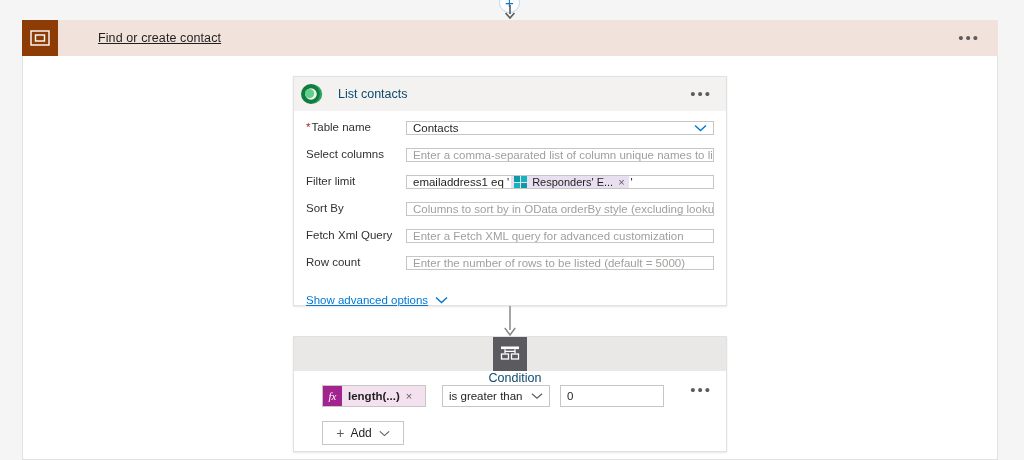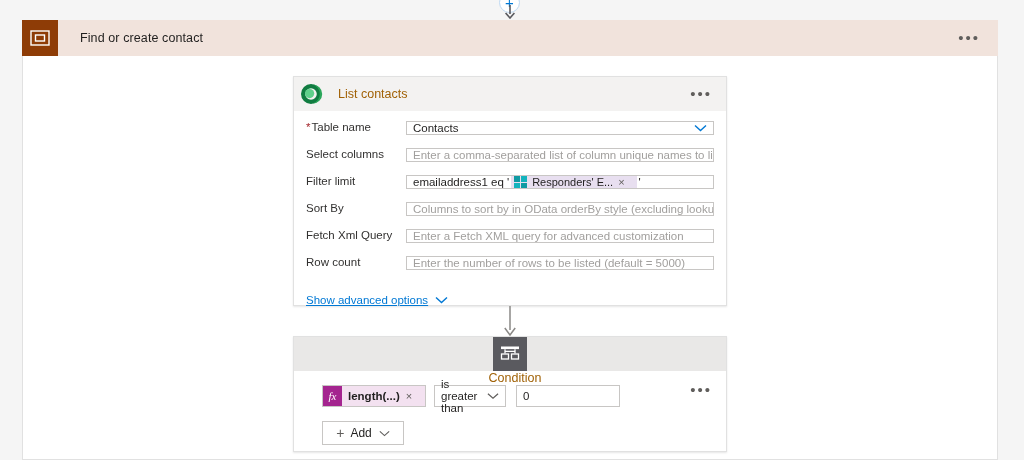--- a/index.html
+++ b/index.html
@@ -87,24 +87,25 @@
     width: 36px;
     height: 36px;
     background: #8e3c06;
     flex: 0 0 36px;
     display: flex;
     align-items: center;
     justify-content: center;
   }
   .scope-icon svg { display:block; }
   .scope-title {
-    margin-left: 22px;
+    margin-left: 40px;
     font-size: 12.5px;
     color: #201f1e;
     letter-spacing: .1px;
+    text-decoration: underline;
   }
   .scope-ellipsis {
     margin-left: auto;
     margin-right: 18px;
     color: #605e5c;
     font-size: 15px;
     letter-spacing: 2px;
     line-height: 10px;
     cursor: pointer;
     user-select: none;
@@ -144,21 +145,21 @@
     flex: 0 0 34px;
     display: flex;
     align-items: center;
     justify-content: center;
   }
   .icon-dataverse { background: #f3f2f1; }
   .icon-condition { background: #5a5a5f; }
   .card-title {
     margin-left: 10px;
     font-size: 12.5px;
-    color: #a16207;
+    color: #0c4a6e;
   }
   .card-ellipsis {
     margin-left: auto;
     margin-right: 14px;
     color: #605e5c;
     font-size: 15px;
     letter-spacing: 2px;
     line-height: 10px;
     cursor: pointer;
     user-select: none;
@@ -202,21 +203,21 @@
   }
 
   
   .tok-text { color:#201f1e; }
   .token {
     display: inline-flex;
     align-items: center;
     background: #e8dff0;
     border-radius: 1px;
     height: 17px;
-    padding: 0 12px 0 2px;
+    padding: 0 4px 0 2px;
     margin: 0 2px;
     max-width: 130px;
   }
   .token-label {
     font-size: 11px;
     color: #201f1e;
     margin: 0 5px;
     white-space: nowrap;
     overflow: hidden;
     text-overflow: ellipsis;
@@ -287,26 +288,26 @@
     align-items: center;
     background: #f3e1f0;
     height: 20px;
     flex: 1;
     padding-left: 6px;
   }
   .expr-label { font-size: 11.5px; color: #201f1e; font-weight: 600; }
   .expr-x { margin-left: 6px; font-size: 11px; color: #605e5c; cursor: pointer; }
 
   .cond-op {
-    width: 72px;
+    width: 108px;
     height: 22px;
     border: 1px solid #c8c6c4;
     box-sizing: border-box;
     background: #fff;
-    margin-left: 8px;
+    margin-left: 16px;
     display: flex;
     align-items: center;
     padding: 0 6px;
     font-size: 11.5px;
     color: #201f1e;
   }
   .cond-val {
     width: 104px;
     height: 22px;
     border: 1px solid #c8c6c4;

